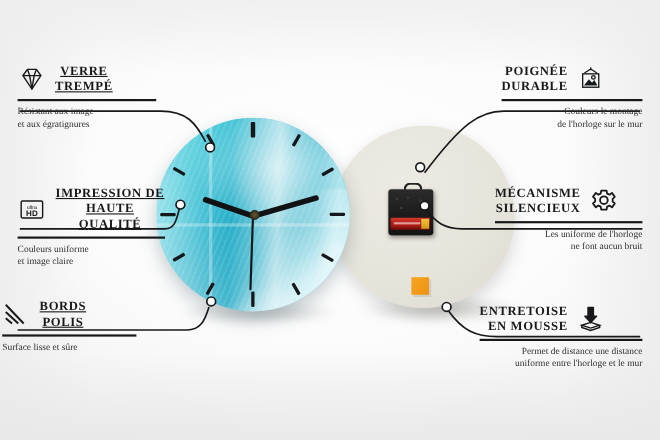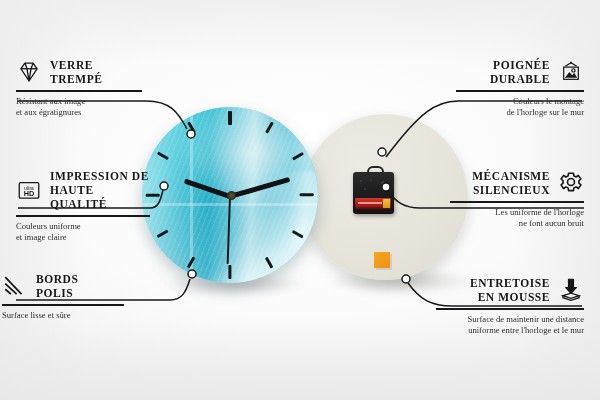--- a/index.html
+++ b/index.html
@@ -105,23 +105,23 @@
 
   
   .callout{position:absolute;}
   .co-head{display:flex;align-items:center;gap:8px;}
   .co-title{font-family:"Liberation Serif",serif;font-weight:bold;font-size:11.5px;
     letter-spacing:.55px;color:#17181a;line-height:14px;text-transform:uppercase;}
   .co-rule{height:1.6px;background:#17181a;margin-top:4px;}
   .co-sub{font-family:"Liberation Serif",serif;font-size:8.6px;color:#2c2e30;
     line-height:11.5px;margin-top:4px;}
   .left .co-head{justify-content:flex-start;}
-  .left .co-title{text-align:left;}
+  .left .co-title{text-align:center;text-decoration:underline;}
   .left .co-sub{text-align:left;}
-  .right .co-head{justify-content:flex-end;}
+  .right .co-head{}
   .right .co-title{text-align:right;}
   .right .co-sub{text-align:right;}
   .ico{flex:0 0 auto;width:26px;height:26px;color:#17181a;}
   .ico svg{display:block;width:26px;height:26px;}
 
   svg.lines{position:absolute;left:0;top:0;width:600px;height:400px;pointer-events:none;}
 </style>
 </head>
 <body>
 
@@ -306,17 +306,17 @@
       <span class="ico">
         <svg viewBox="0 0 32 32" fill="none" stroke="currentColor" stroke-width="1.6">
           <path d="M13,3 L13,13 L9.5,13 L16,20 L22.5,13 L19,13 L19,3 Z" fill="currentColor" stroke="currentColor" stroke-linejoin="round"></path>
           <path d="M6,23 L16,19.8 L26,23 L16,26.2 Z"></path>
           <path d="M6,23 L6,25.5 L16,28.8 L26,25.5 L26,23"></path>
         </svg>
       </span>
     </div>
     <div class="co-rule"></div>
     <div class="co-sub">
-      <span>Surface de maintenir une distance</span><br>
+      <span>Permet de distance une distance</span><br>
       <span>uniforme entre l'horloge et le mur</span>
     </div>
   </div>
 </div>
 
 </body></html>

